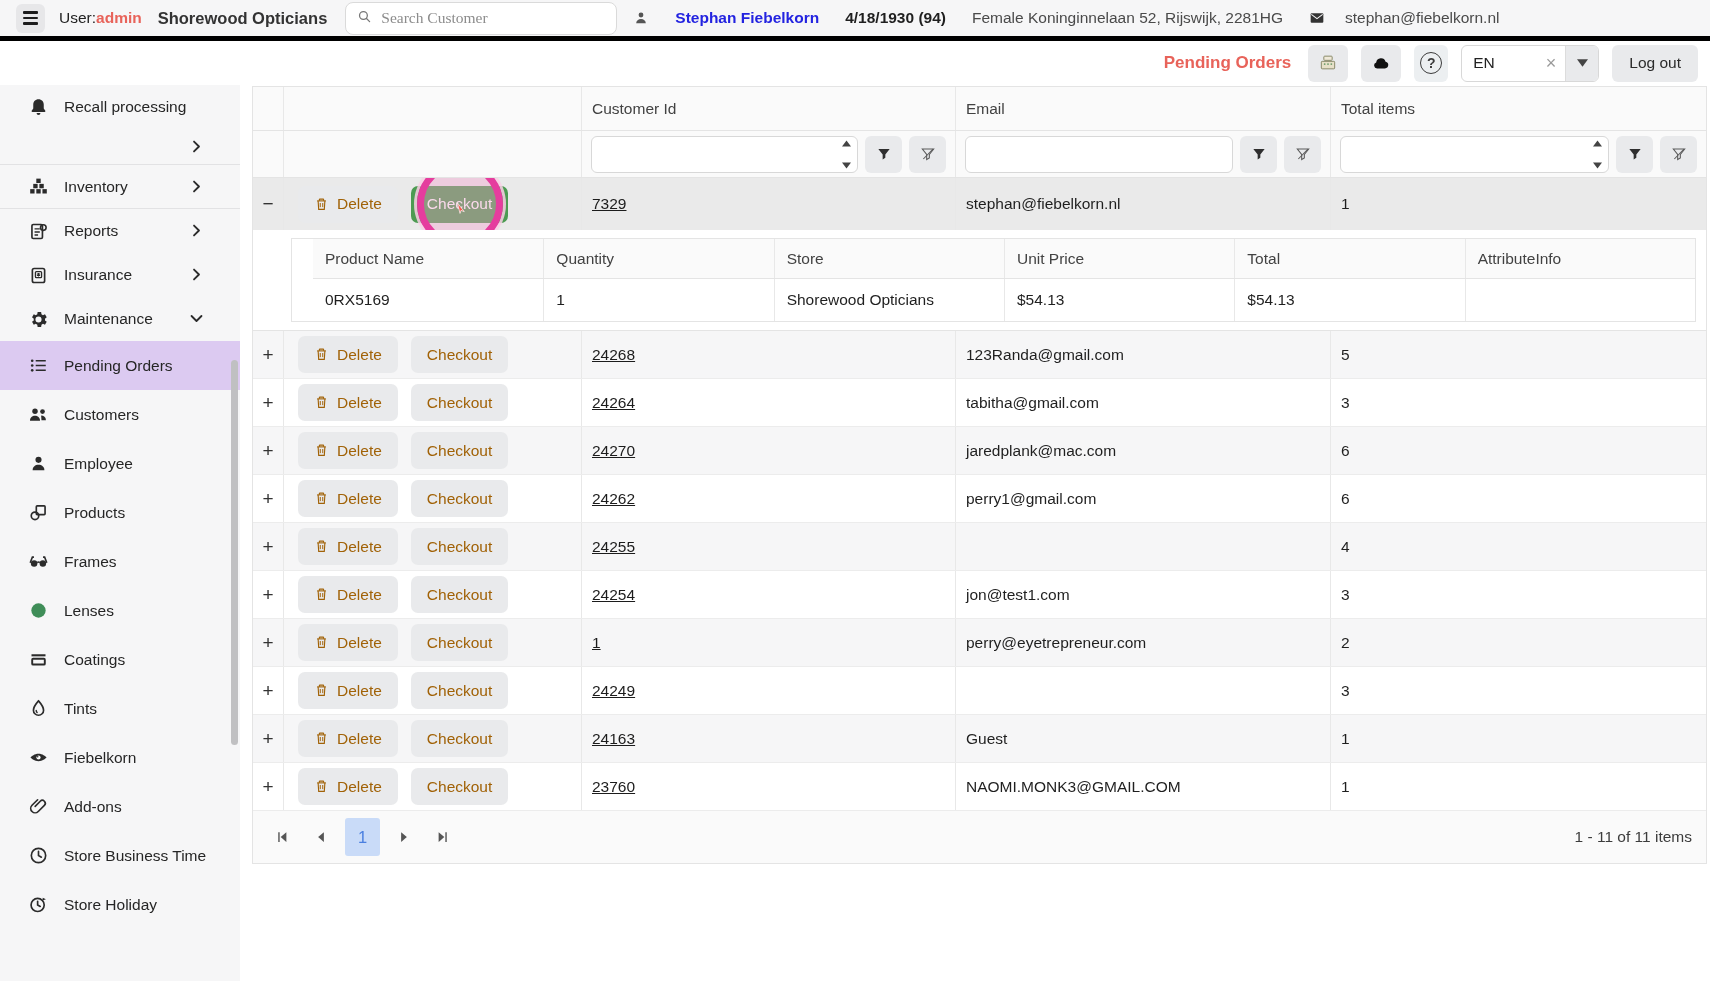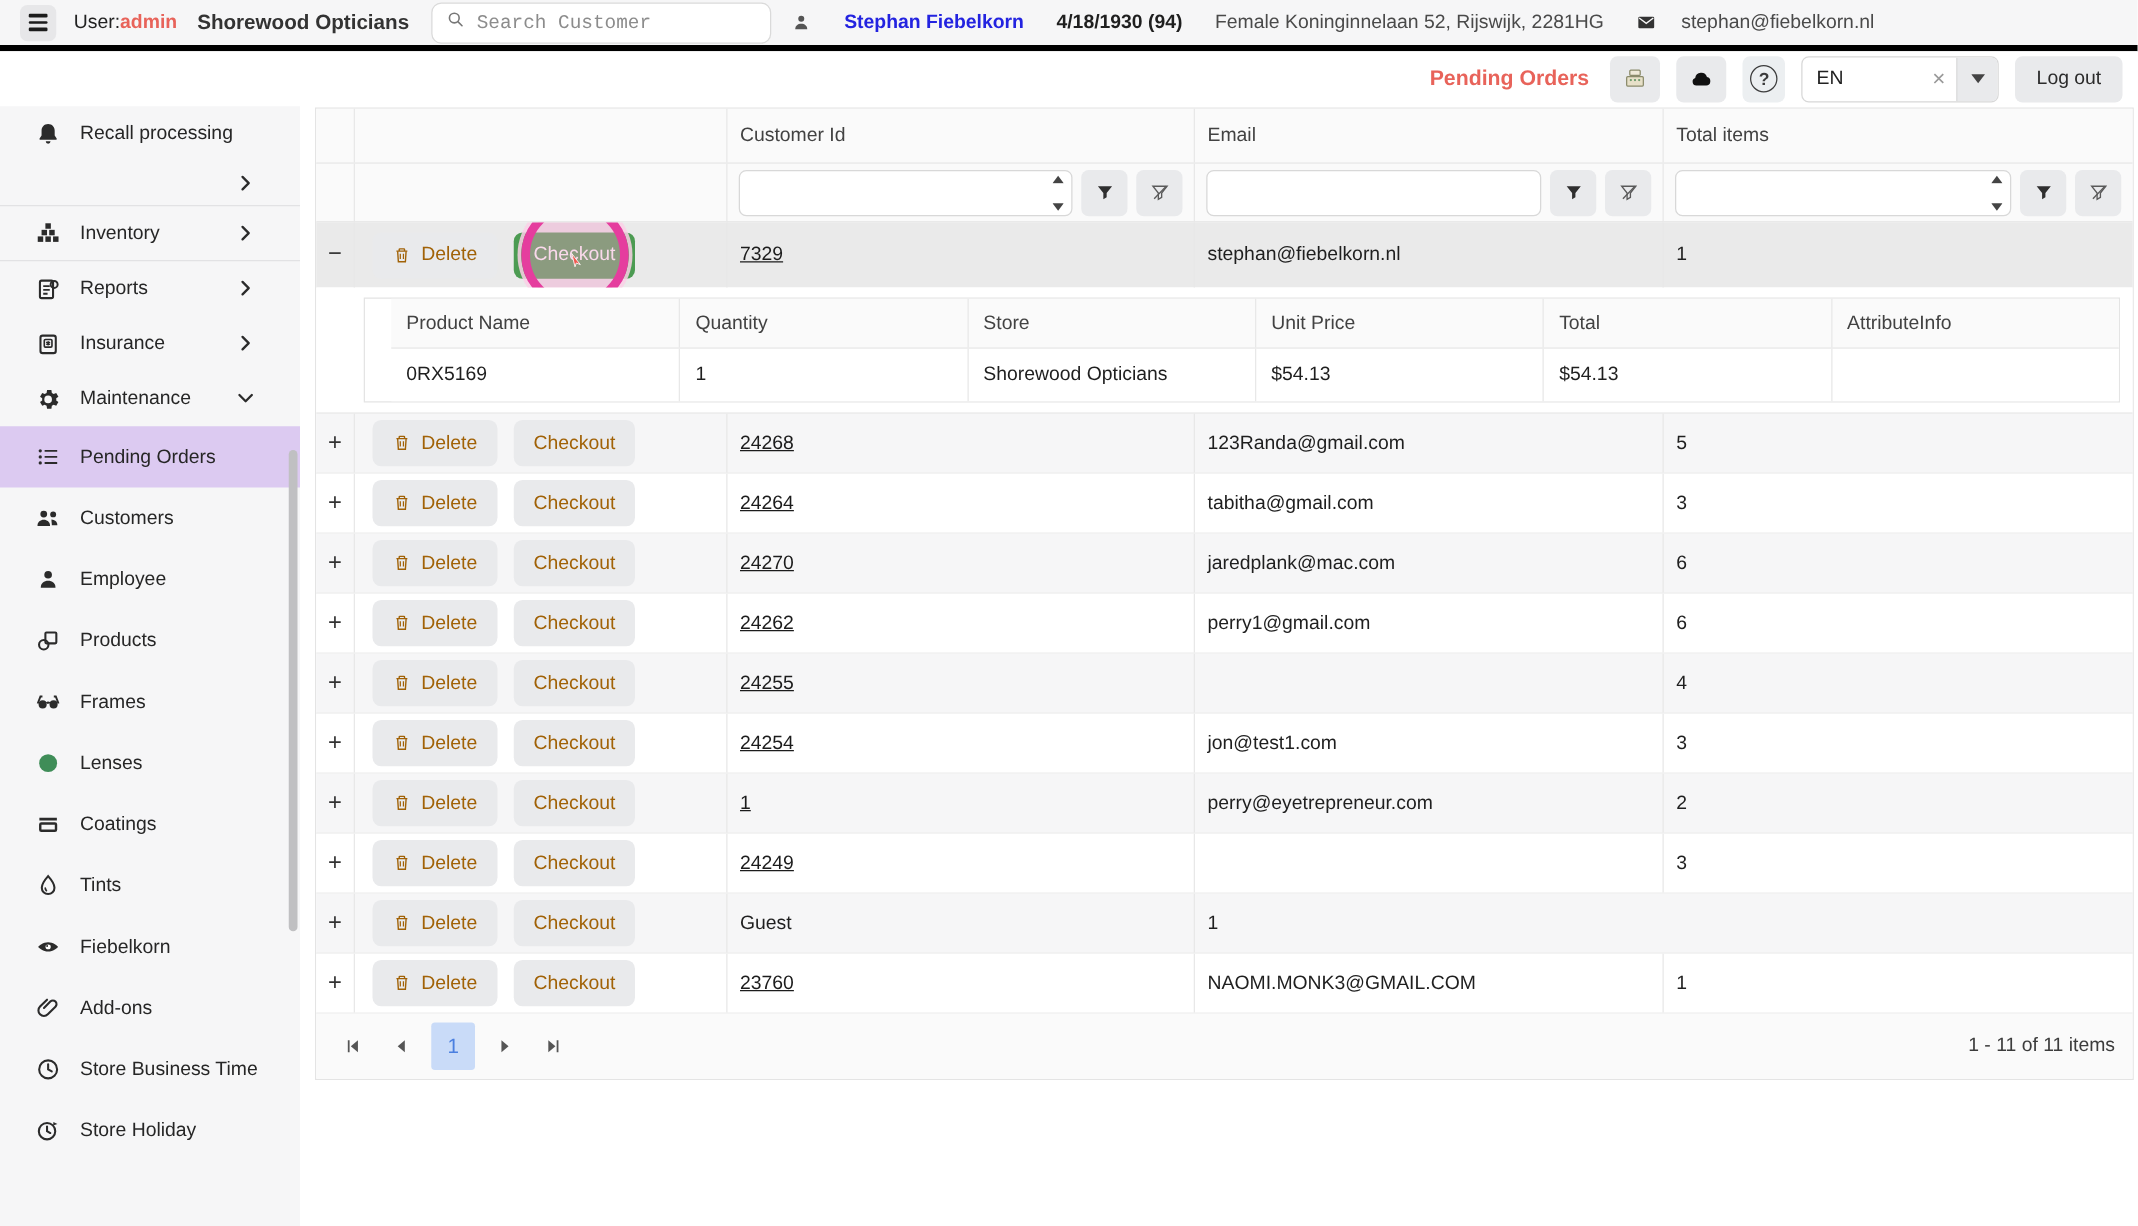--- a/index.html
+++ b/index.html
@@ -13,42 +13,42 @@
   .hamburger { width:29px; height:29px; border:none; border-radius:6px; background:#e7e7e9;
     display:flex; flex-direction:column; justify-content:center; align-items:center; gap:3px; cursor:pointer; }
   .hamburger .hb { width:15px; height:2.4px; background:#1c1c1c; border-radius:1px; }
   .user-chip { margin-left:14px; white-space:nowrap; }
   .accent { color:#e8635a; font-weight:bold; }
   .store-name { margin-left:16px; font-weight:bold; font-size:16.5px; color:#333; white-space:nowrap; }
   .searchbox { margin-left:18px; width:272px; height:33px; background:#fff; border:1px solid #dadada;
     border-radius:8px; display:flex; align-items:center; padding:0 10px; gap:8px; }
   .searchbox svg { width:17px; height:17px; color:#777; flex:none; }
   .searchbox input { border:none; outline:none; flex:1; font-size:15.5px; background:transparent;
-    font-family:Liberation Mono, monospace; color:#a21caf; }
+    font-family:Liberation Serif, serif; color:#a21caf; }
   .searchbox input::placeholder { color:#8c8c8c; }
   .cust { margin-left:16px; display:flex; align-items:center; gap:26px; white-space:nowrap; }
   .cust svg { width:16px; height:16px; }
   .person-ic { color:#555; }
   .mail-ic { color:#333; }
   .cname { color:#2323e0; font-weight:bold; }
   .cdob  { color:#1f1f1f; font-weight:bold; }
   .cdet, .cmail { color:#4a4a4a; }
   .cmail { margin-left:-6px; }
 
   
   .actionbar { position:absolute; left:0; top:41px; width:1710px; height:44px; background:#fff;
     display:flex; align-items:center; justify-content:flex-end; gap:13px; padding-right:12px; }
   .ab-title { color:#e8635a; font-weight:bold; font-size:17px; margin-right:4px; }
   .icon-btn { height:37px; min-width:40px; border:none; border-radius:6px; background:#e9eaec;
     display:flex; align-items:center; justify-content:center; cursor:pointer; }
   .icon-btn svg { width:20px; height:20px; color:#111; }
   .icon-btn.help { min-width:34px; background:#eceff1; }
   .qm { width:22px; height:22px; border:1.6px solid #3c3c3c; border-radius:50%; display:flex;
     align-items:center; justify-content:center; font-size:14px; color:#3c3c3c; font-weight:bold; }
-  .lang { width:158px; height:37px; border:1px solid #d8d8d8; border-radius:6px; background:#fff;
+  .lang { width:138px; height:37px; border:1px solid #d8d8d8; border-radius:6px; background:#fff;
     display:flex; align-items:center; padding-left:11px; font-size:15.5px; cursor:pointer; overflow:hidden; }
   .lang .x { margin-left:auto; color:#9a9a9a; font-size:18px; padding:0 9px; }
   .lang .dd { width:33px; height:100%; background:#e9eaec; border-left:1px solid #dcdcdc;
     display:flex; align-items:center; justify-content:center; }
   .lang .dd svg { width:11px; height:8px; color:#444; }
   .logout { height:37px; padding:0 17px; border:none; border-radius:6px; background:#e9eaec;
     font-size:15.5px; font-family:inherit; color:#2b2b2b; cursor:pointer; }
 
   
   .sidebar { position:absolute; left:0; top:85px; width:240px; bottom:0; background:#f6f6f7; }
@@ -724,20 +724,23 @@
                 <path d="M6.6 6.4l.9 13.4h9l.9-13.4" fill="none" stroke="currentColor" stroke-width="1.8"></path>
                 <path d="M10 9.6v6.6M14 9.6v6.6" stroke="currentColor" stroke-width="1.6" fill="none"></path>
               </svg>
               <span>Delete</span>
             </button>
             <button class="rbtn">
               <span>Checkout</span>
             </button>
           </div>
           <div class="tc">
+            <a class="id-link">24163</a>
+          </div>
+          <div class="tc">
             <span>Guest</span>
           </div>
           <div class="tc">
             <span>1</span>
           </div>
         </div>
         <div class="t-row">
           <div class="tc c-exp">+</div>
           <div class="tc c-btn">
             <button class="rbtn">

